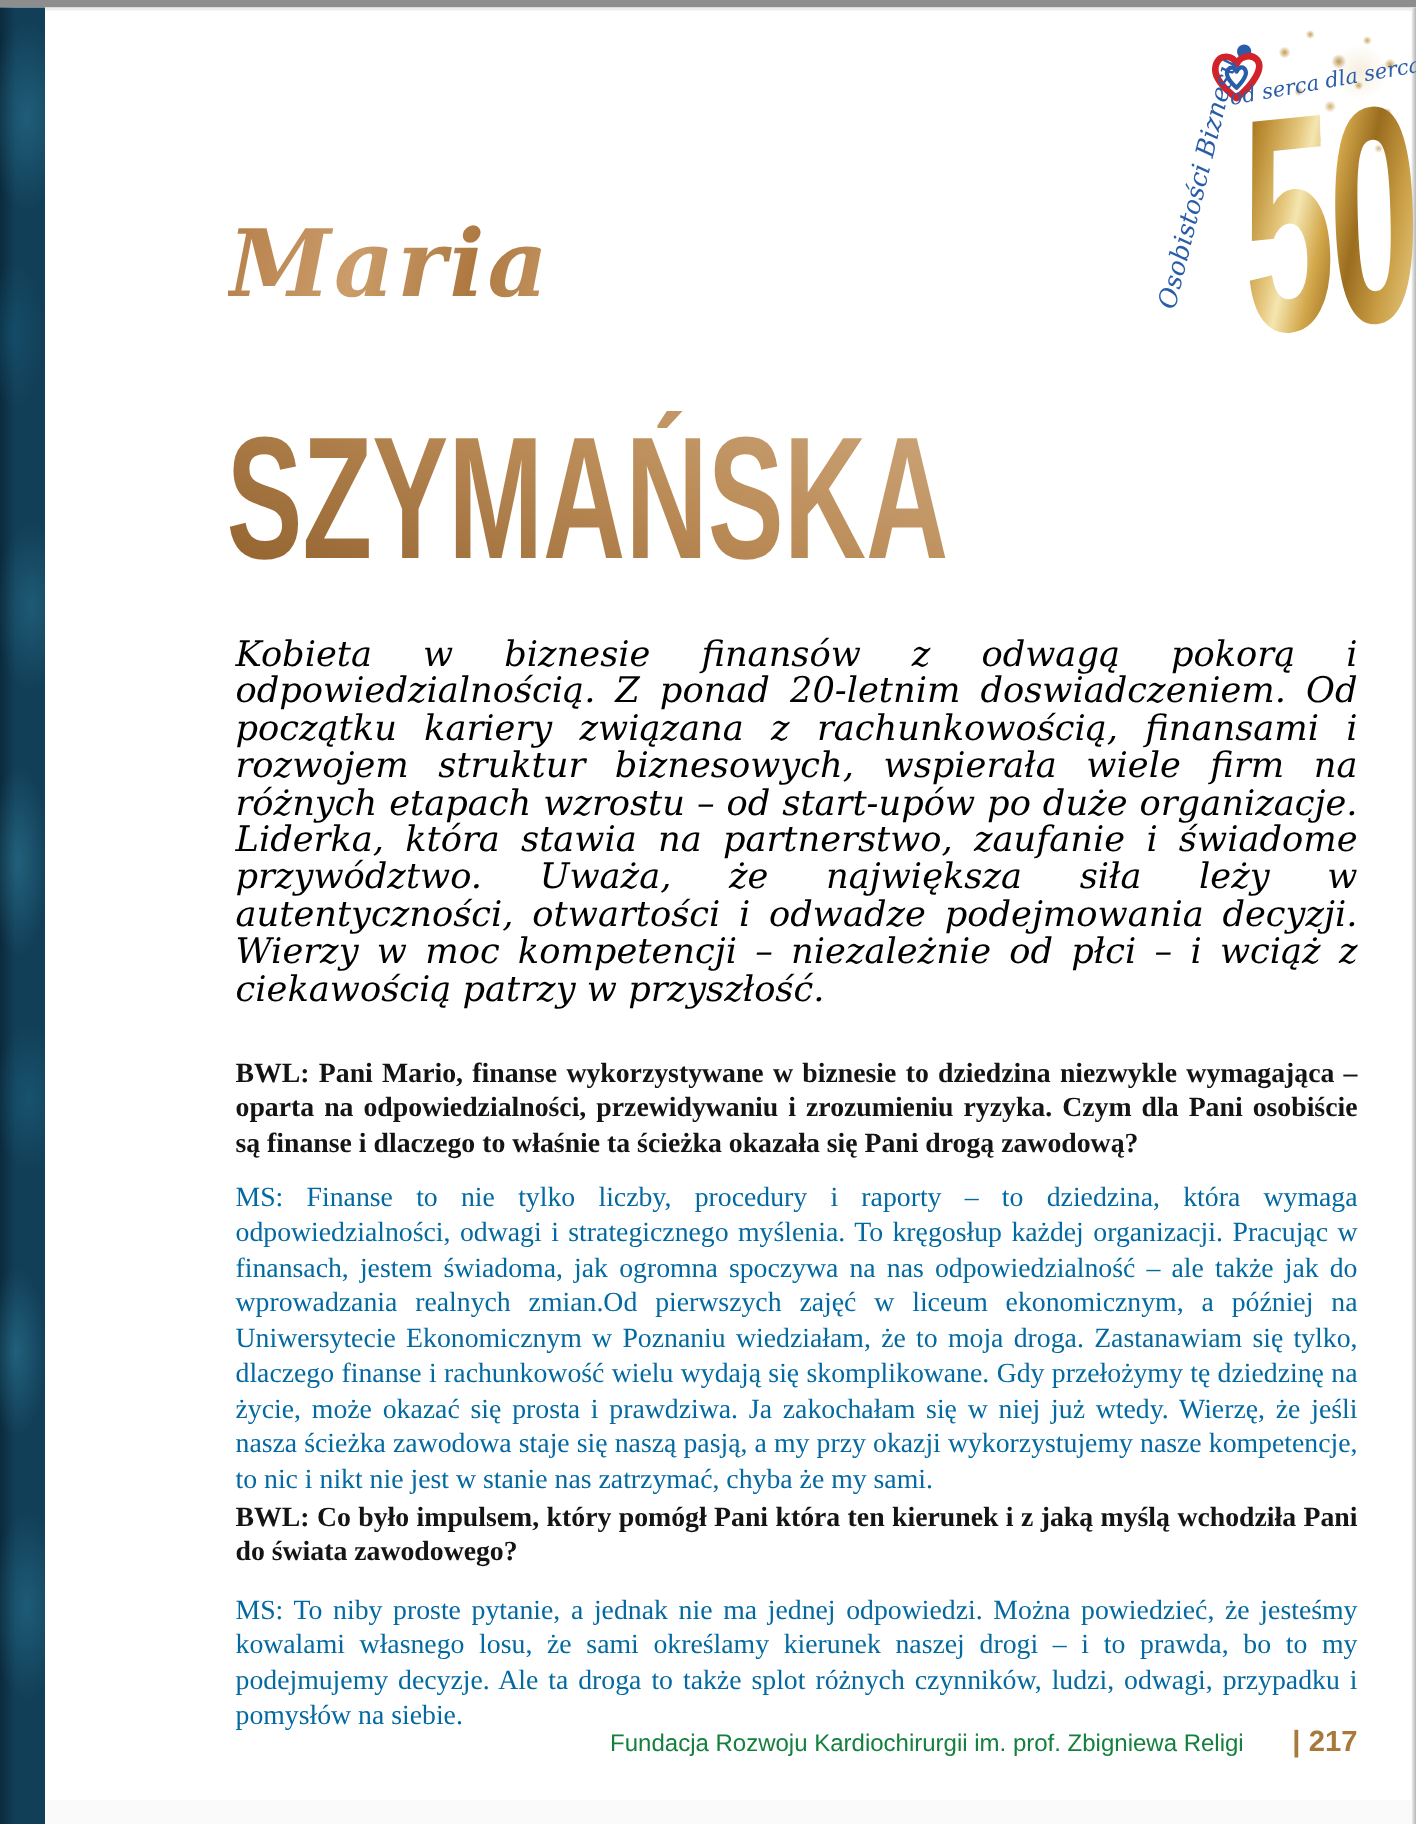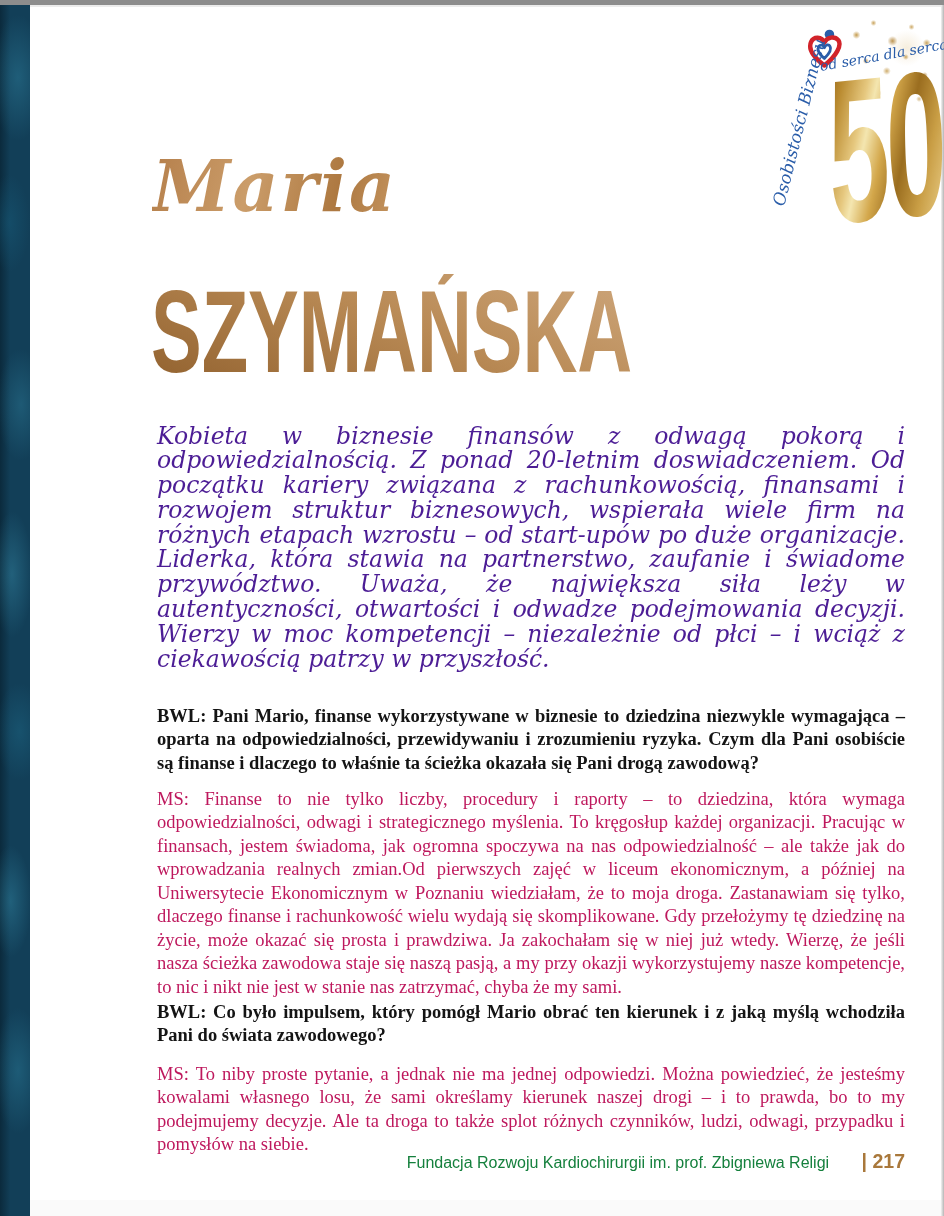--- a/index.html
+++ b/index.html
@@ -18,37 +18,37 @@
       radial-gradient(ellipse 30px 70px at 30% 18%, rgba(23,90,120,.5), transparent 70%),
       radial-gradient(ellipse 35px 80px at 70% 33%, rgba(52,140,170,.35), transparent 70%),
       radial-gradient(ellipse 30px 90px at 40% 47%, rgba(60,150,180,.38), transparent 70%),
       radial-gradient(ellipse 35px 70px at 65% 60%, rgba(30,105,135,.45), transparent 70%),
       radial-gradient(ellipse 30px 80px at 35% 74%, rgba(55,145,175,.4), transparent 70%),
       radial-gradient(ellipse 35px 90px at 60% 88%, rgba(45,130,160,.42), transparent 70%),
       linear-gradient(to right, rgba(5,25,38,.55), rgba(5,25,38,0) 35%);
   }
   
   .first-name{position:absolute;left:152px;top:103px;font-family:"DejaVu Serif",serif;
-    font-style:italic;font-size:71px;line-height:1;letter-spacing:2px;
+    font-style:italic;font-size:62px;line-height:1;letter-spacing:2px;
     background:linear-gradient(105deg,#b57f4b,#cb9d6a 40%,#ad7840 75%,#c59560);
     -webkit-background-clip:text;background-clip:text;color:transparent;}
   .last-name{position:absolute;left:151px;top:196px;font-family:"Liberation Sans",sans-serif;
     font-weight:700;font-size:116px;line-height:1;letter-spacing:0;
     transform:scaleX(.655);transform-origin:left top;white-space:nowrap;
     background:linear-gradient(195deg,#cba377 5%,#b98a55 45%,#946431 95%);
     -webkit-background-clip:text;background-clip:text;color:transparent;}
   
   .intro{position:absolute;left:157px;top:400px;width:748px;
     font-family:"DejaVu Serif",serif;font-style:italic;font-size:23.5px;line-height:24.8px;
-    color:#4c1d95;text-align:justify;}
+    color:#000000;text-align:justify;}
   
   .question{position:absolute;left:157px;width:748px;font-weight:700;font-size:18.5px;
     line-height:23.5px;color:#141414;text-align:justify;}
   .answer{position:absolute;left:157px;width:748px;font-size:18.5px;line-height:23.5px;
-    color:#be185d;text-align:justify;}
+    color:#0369a1;text-align:justify;}
   .q1{top:686px;} .a1{top:769px;} .q2{top:982px;} .a2{top:1044px;}
   
   .footer{position:absolute;left:157px;top:1150px;width:748px;text-align:right;
     font-family:"Liberation Sans",sans-serif;}
   .footer-org{font-size:16px;color:#15803d;vertical-align:baseline;}
   .footer-page{font-size:19.5px;font-weight:700;color:#a9783b;margin-left:28px;vertical-align:baseline;margin-top:24px;}
   
   .emblem{position:absolute;left:740px;top:5px;width:204px;height:250px;}
   .sparkles{position:absolute;left:105px;top:8px;width:95px;height:100px;background:
       radial-gradient(circle 26px at 65% 35%, rgba(214,176,100,.22), transparent 70%),
@@ -99,21 +99,21 @@
     <div class="script series">Osobistości Biznesu</div>
   </div>
 
   <h1 class="first-name">Maria</h1>
   <h1 class="last-name">SZYMAŃSKA</h1>
 
   <p class="intro">Kobieta w biznesie finansów z odwagą pokorą i odpowiedzialnością. Z ponad 20-letnim doswiadczeniem. Od początku kariery związana z rachunkowością, finansami i rozwojem struktur biznesowych, wspierała wiele firm na różnych etapach wzrostu – od start-upów po duże organizacje. Liderka, która stawia na partnerstwo, zaufanie i świadome przywództwo. Uważa, że największa siła leży w autentyczności, otwartości i odwadze podejmowania decyzji. Wierzy w moc kompetencji – niezależnie od płci – i wciąż z ciekawością patrzy w przyszłość.</p>
 
   <p class="question q1">BWL: Pani Mario, finanse wykorzystywane w biznesie to dziedzina niezwykle wymagająca – oparta na odpowiedzialności, przewidywaniu i zrozumieniu ryzyka. Czym dla Pani osobiście są finanse i dlaczego to właśnie ta ścieżka okazała się Pani drogą zawodową?</p>
   <p class="answer a1">MS: Finanse to nie tylko liczby, procedury i raporty – to dziedzina, która wymaga odpowiedzialności, odwagi i strategicznego myślenia. To kręgosłup każdej organizacji. Pracując w finansach, jestem świadoma, jak ogromna spoczywa na nas odpowiedzialność – ale także jak do wprowadzania realnych zmian.Od pierwszych zajęć w liceum ekonomicznym, a później na Uniwersytecie Ekonomicznym w Poznaniu wiedziałam, że to moja droga. Zastanawiam się tylko, dlaczego finanse i rachunkowość wielu wydają się skomplikowane. Gdy przełożymy tę dziedzinę na życie, może okazać się prosta i prawdziwa. Ja zakochałam się w niej już wtedy. Wierzę, że jeśli nasza ścieżka zawodowa staje się naszą pasją, a my przy okazji wykorzystujemy nasze kompetencje, to nic i nikt nie jest w stanie nas zatrzymać, chyba że my sami.</p>
-  <p class="question q2">BWL: Co było impulsem, który pomógł Mario obrać ten kierunek i z jaką myślą wchodziła Pani do świata zawodowego?</p>
+  <p class="question q2">BWL: Co było impulsem, który pomógł Pani która ten kierunek i z jaką myślą wchodziła Pani do świata zawodowego?</p>
   <p class="answer a2">MS: To niby proste pytanie, a jednak nie ma jednej odpowiedzi. Można powiedzieć, że jesteśmy kowalami własnego losu, że sami określamy kierunek naszej drogi – i to prawda, bo to my podejmujemy decyzje. Ale ta droga to także splot różnych czynników, ludzi, odwagi, przypadku i pomysłów na siebie.</p>
 
   <div class="footer">
     <span class="footer-org">Fundacja Rozwoju Kardiochirurgii im. prof. Zbigniewa Religi</span>
     <span class="footer-page">| 217</span>
   </div>
 
 </div>
 
 </body></html>

